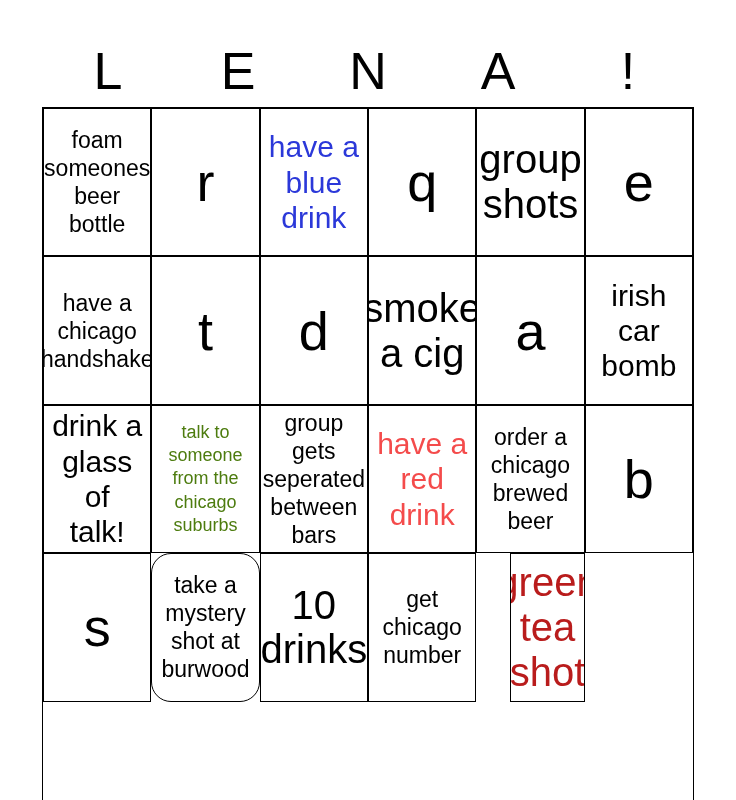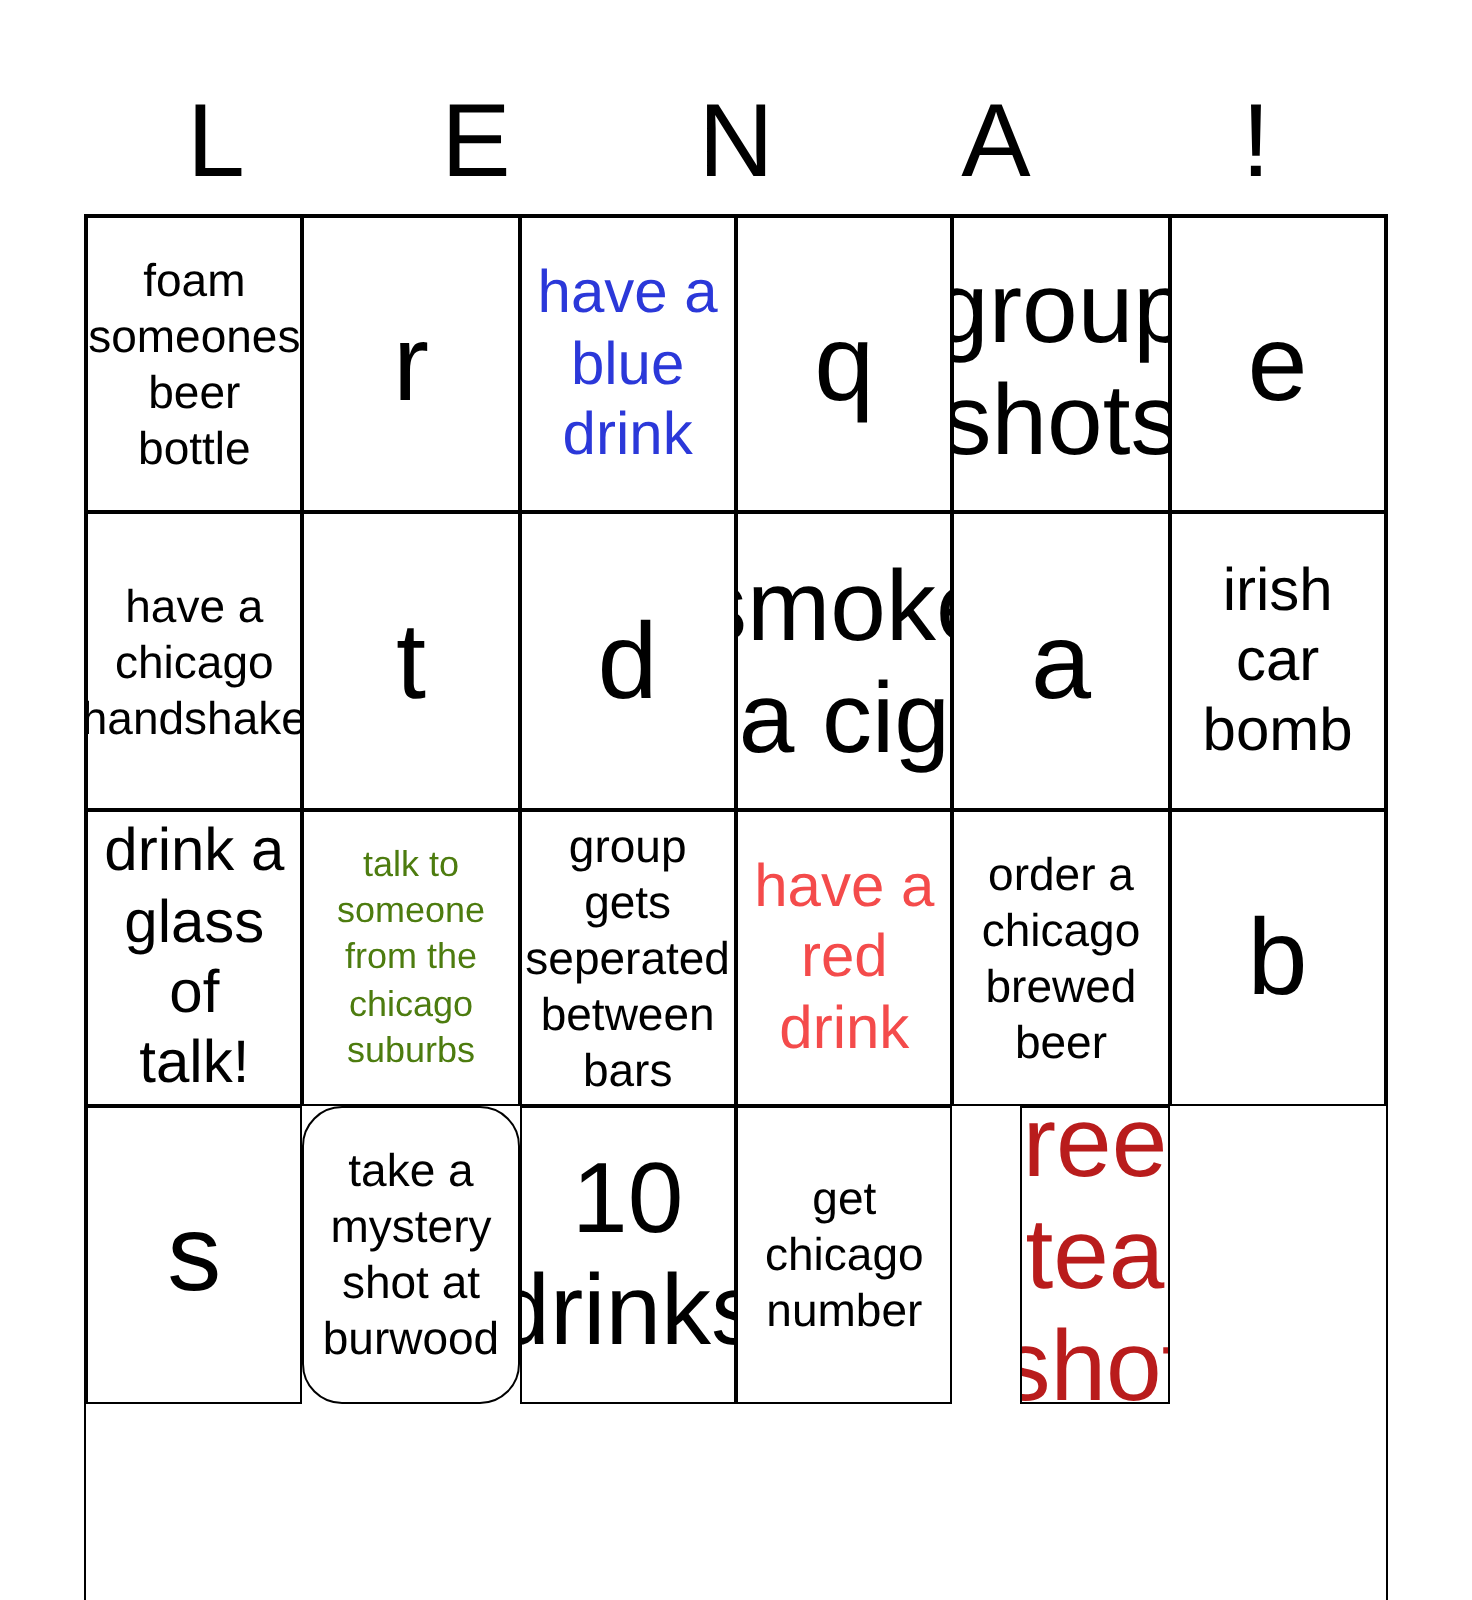--- a/index.html
+++ b/index.html
@@ -56,21 +56,21 @@
     align-items: center;
     justify-content: center;
     text-align: center;
     white-space: pre-line;
     line-height: 1.15;
     padding: 2px;
     overflow: hidden;
     cursor: default;
   }
   .sz-letter { font-size: 54px; line-height: 1; }
-  .sz-xl     { font-size: 50px; line-height: 1.12; }
+  .sz-xl     { font-size: 40px; line-height: 1.12; }
   .sz-lg     { font-size: 30px; line-height: 1.18; }
   .sz-md     { font-size: 25px; line-height: 1.18; }
   .sz-sm     { font-size: 23px; line-height: 1.22; }
   .sz-xs     { font-size: 18px; line-height: 1.28; }
 </style>
 </head>
 <body>
 
 <div class="bingo-page">
   <div class="title-row">

